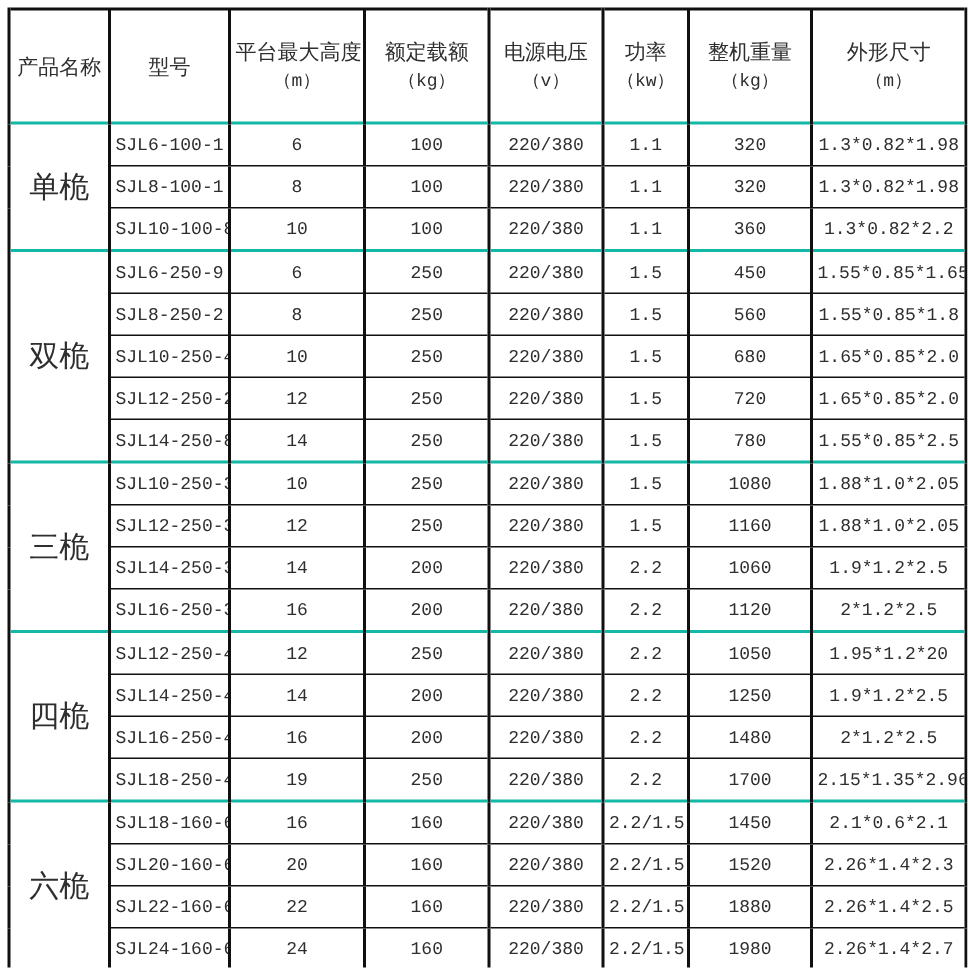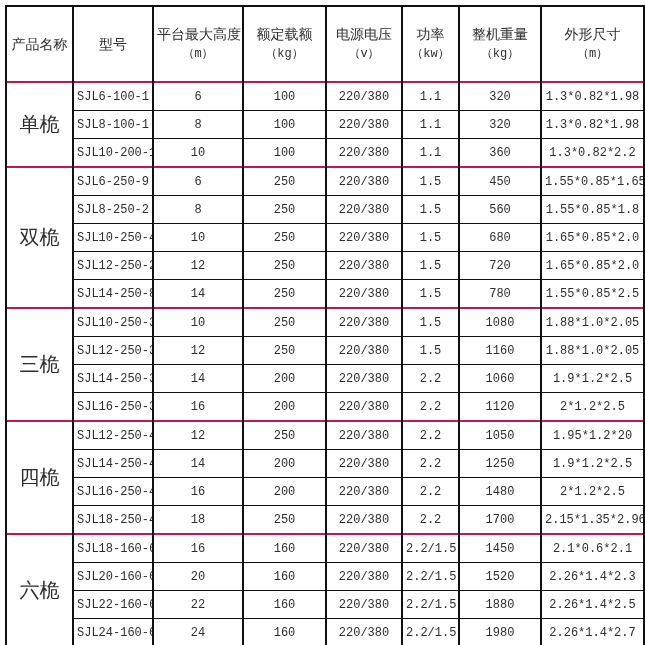--- a/index.html
+++ b/index.html
@@ -48,21 +48,21 @@
   tbody td {
     height: 27px;
     font-size: 12px;
     font-family: "Liberation Mono", "DejaVu Sans Mono", monospace;
   }
   tbody td.group-name {
     font-size: 20px;
     font-family: "Liberation Sans", "DejaVu Sans", sans-serif;
   }
   tr.group-start td {
-    border-top: 2px solid #be185d;
+    border-top: 2px solid #14b8a6;
     font-family: Liberation Mono, monospace;
   }
   
   col.c-product  { width: 67px; }
   col.c-model    { width: 80px; }
   col.c-height   { width: 90px; }
   col.c-load     { width: 83px; }
   col.c-voltage  { width: 76px; }
   col.c-power    { width: 57px; }
   col.c-weight   { width: 82px; }
@@ -109,21 +109,21 @@
         <tr>
           <td>SJL8-100-1</td>
           <td>8</td>
           <td>100</td>
           <td>220/380</td>
           <td>1.1</td>
           <td>320</td>
           <td>1.3*0.82*1.98</td>
         </tr>
         <tr>
-          <td>SJL10-200-1</td>
+          <td>SJL10-100-8</td>
           <td>10</td>
           <td>100</td>
           <td>220/380</td>
           <td>1.1</td>
           <td>360</td>
           <td>1.3*0.82*2.2</td>
         </tr>
         <tr class="group-start">
           <td class="group-name" rowspan="5">双桅</td>
           <td>SJL6-250-9</td>
@@ -230,21 +230,21 @@
           <td>SJL16-250-4</td>
           <td>16</td>
           <td>200</td>
           <td>220/380</td>
           <td>2.2</td>
           <td>1480</td>
           <td>2*1.2*2.5</td>
         </tr>
         <tr>
           <td>SJL18-250-4</td>
-          <td>18</td>
+          <td>19</td>
           <td>250</td>
           <td>220/380</td>
           <td>2.2</td>
           <td>1700</td>
           <td>2.15*1.35*2.96</td>
         </tr>
         <tr class="group-start">
           <td class="group-name" rowspan="4">六桅</td>
           <td>SJL18-160-6</td>
           <td>16</td>

